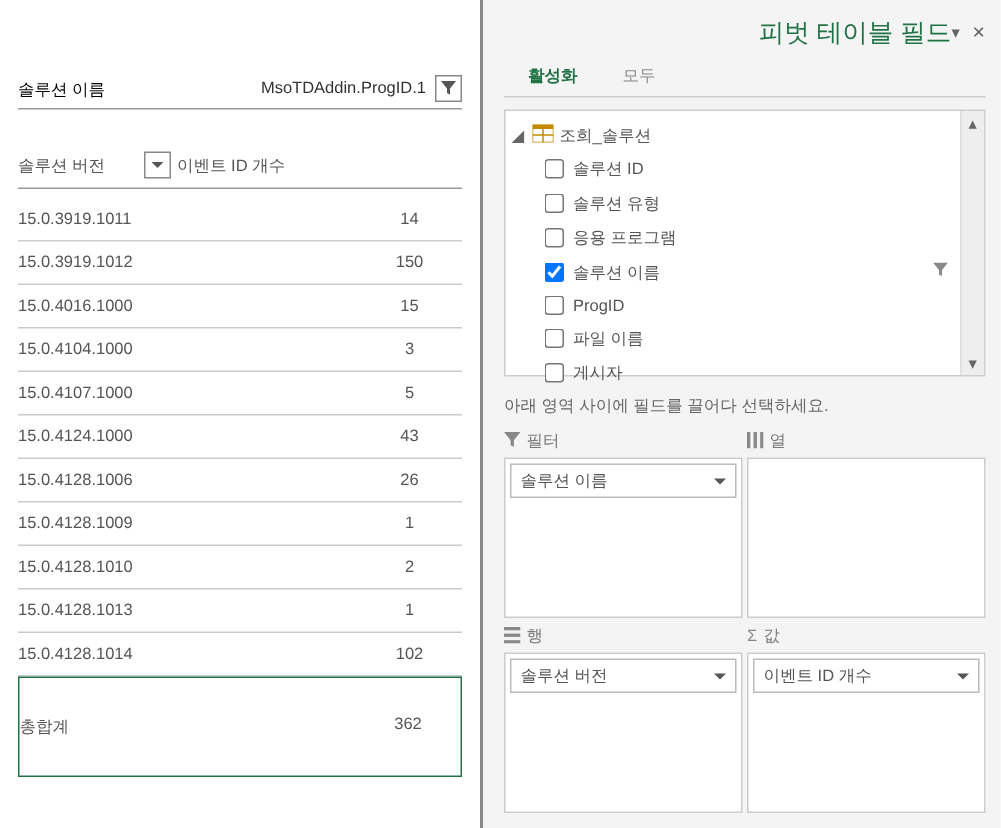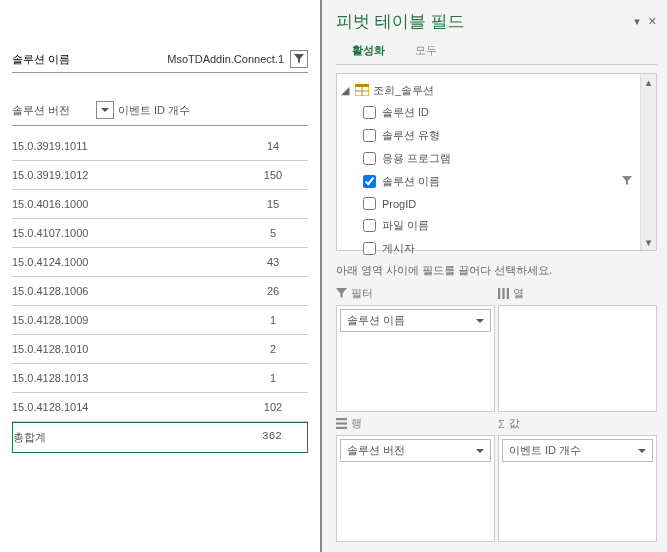--- a/index.html
+++ b/index.html
@@ -69,41 +69,40 @@
   display: flex;
   border-bottom: 1px solid #ccc;
   padding: 8px 0;
   font-size: 11px;
 }
 .table-row .cell-v { flex: 1; color: #555; }
 .table-row .cell-n { width: 70px; text-align: center; color: #555; }
 .table-row.total .cell-v { color: #555; }
 .selected-cell {
   border: 1px solid #217346;
-  padding: 7px 0;
-  font-family: Liberation Mono, monospace;
+  padding: 25px 0;
 }
 .selected-cell .cell-n {
   position: relative;
 }
 .divider {
   width: 2px;
   background: #888;
 }
 .right-panel {
   flex: 1;
   background: #f4f4f4;
   display: flex;
   flex-direction: column;
   padding: 10px 10px 10px 14px;
 }
 .pane-title-row {
   display: flex;
   align-items: center;
-  justify-content: space-between;
+  justify-content: flex-end;
 }
 .pane-title {
   color: #217346;
   font-size: 17px;
   font-weight: normal;
 }
 .pane-controls { display: flex; gap: 8px; align-items: center; }
 .pane-controls span { color: #666; cursor: pointer; }
 .tabs {
   display: flex;
@@ -234,21 +233,21 @@
   color: #555;
 }
 .area-item svg { width: 8px; height: 8px; }
 </style>
 </head>
 <body>
 
 <div class="left-panel">
   <div class="solution-name-row">
     <span>솔루션 이름</span>
-    <span class="solution-name-value">MsoTDAddin.Connect.1</span>
+    <span class="solution-name-value">MsoTDAddin.ProgID.1</span>
     <span class="filter-icon">
       <svg viewBox="0 0 10 10">
           <path d="M0 0h10L6 5v4L4 8V5z" fill="#555"></path>
         </svg>
     </span>
   </div>
 
   <div class="header-row">
     <span class="header-version">솔루션 버전</span>
     <span class="dropdown-icon">
@@ -264,20 +263,24 @@
         <span class="cell-v">15.0.3919.1011</span>
         <span class="cell-n">14</span>
       </div>
       <div class="table-row">
         <span class="cell-v">15.0.3919.1012</span>
         <span class="cell-n">150</span>
       </div>
       <div class="table-row">
         <span class="cell-v">15.0.4016.1000</span>
         <span class="cell-n">15</span>
+      </div>
+      <div class="table-row">
+        <span class="cell-v">15.0.4104.1000</span>
+        <span class="cell-n">3</span>
       </div>
       <div class="table-row">
         <span class="cell-v">15.0.4107.1000</span>
         <span class="cell-n">5</span>
       </div>
       <div class="table-row">
         <span class="cell-v">15.0.4124.1000</span>
         <span class="cell-n">43</span>
       </div>
       <div class="table-row">

